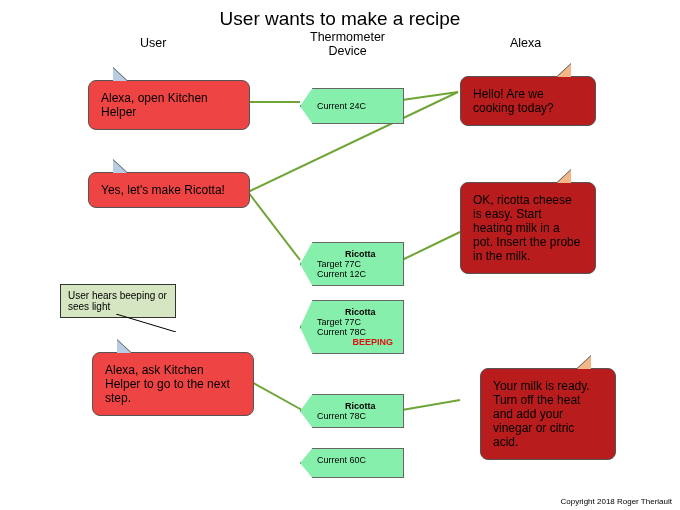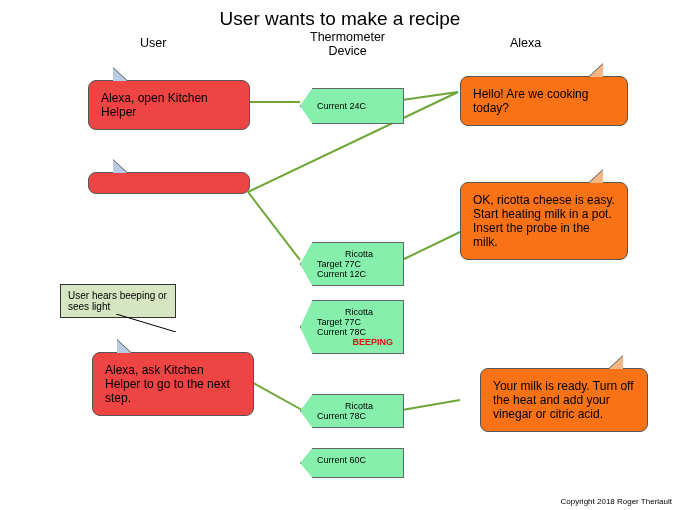--- a/index.html
+++ b/index.html
@@ -26,21 +26,21 @@
   }
   .bubble {
     position: absolute;
     border: 1px solid #555;
     border-radius: 8px;
     padding: 10px 12px;
     font-size: 12px;
     box-sizing: border-box;
   }
   .user-bubble { background: #ef4444; width: 162px; }
-  .alexa-bubble { background: #f97316; width: 168px; }
+  .alexa-bubble { background: #b91c1c; width: 136px; }
   .tail {
     position: absolute;
     width: 0; height: 0;
   }
   
   .user-tail {
     left: 24px; top: -13px;
     border-left: 0px solid transparent;
     border-right: 14px solid transparent;
     border-bottom: 13px solid #b8cce4;
@@ -57,21 +57,21 @@
   .device-box {
     position: absolute;
     background: #86efac;
     border: 1px solid #666;
     font-size: 9px;
     padding: 6px 10px 6px 16px;
     box-sizing: border-box;
     width: 104px;
     clip-path: polygon(12% 0, 100% 0, 100% 100%, 12% 100%, 0 50%);
   }
-  .device-box .title-line { font-weight: normal; padding-left: 28px; }
+  .device-box .title-line { font-weight: bold; padding-left: 28px; }
   .beeping { color: #d11; font-weight: bold; text-align: right; }
   .note {
     position: absolute;
     background: #d6e6c2;
     border: 1px solid #333;
     font-size: 10px;
     padding: 5px 7px;
     width: 116px;
     box-sizing: border-box;
   }
@@ -107,20 +107,21 @@
 <div class="col-head" style="left:310px; top:30px; white-space:pre-line;">Thermometer
 Device</div>
 <div class="col-head" style="left:510px; top:36px;">Alexa</div>
 
 <div class="bubble user-bubble" style="left:88px; top:80px;">
   <div class="tail user-tail"></div>
   <span>Alexa, open Kitchen Helper</span>
 </div>
 <div class="bubble user-bubble" style="left:88px; top:172px;">
   <div class="tail user-tail"></div>
+  <span>Yes, let's make Ricotta!</span>
 </div>
 <div class="bubble user-bubble" style="left:92px; top:352px;">
   <div class="tail user-tail"></div>
   <span>Alexa, ask Kitchen Helper to go to the next step.</span>
 </div>
 
 <div class="bubble alexa-bubble" style="left:460px; top:76px;">
   <div class="tail alexa-tail"></div>
   <span>Hello! Are we cooking today?</span>
 </div>

